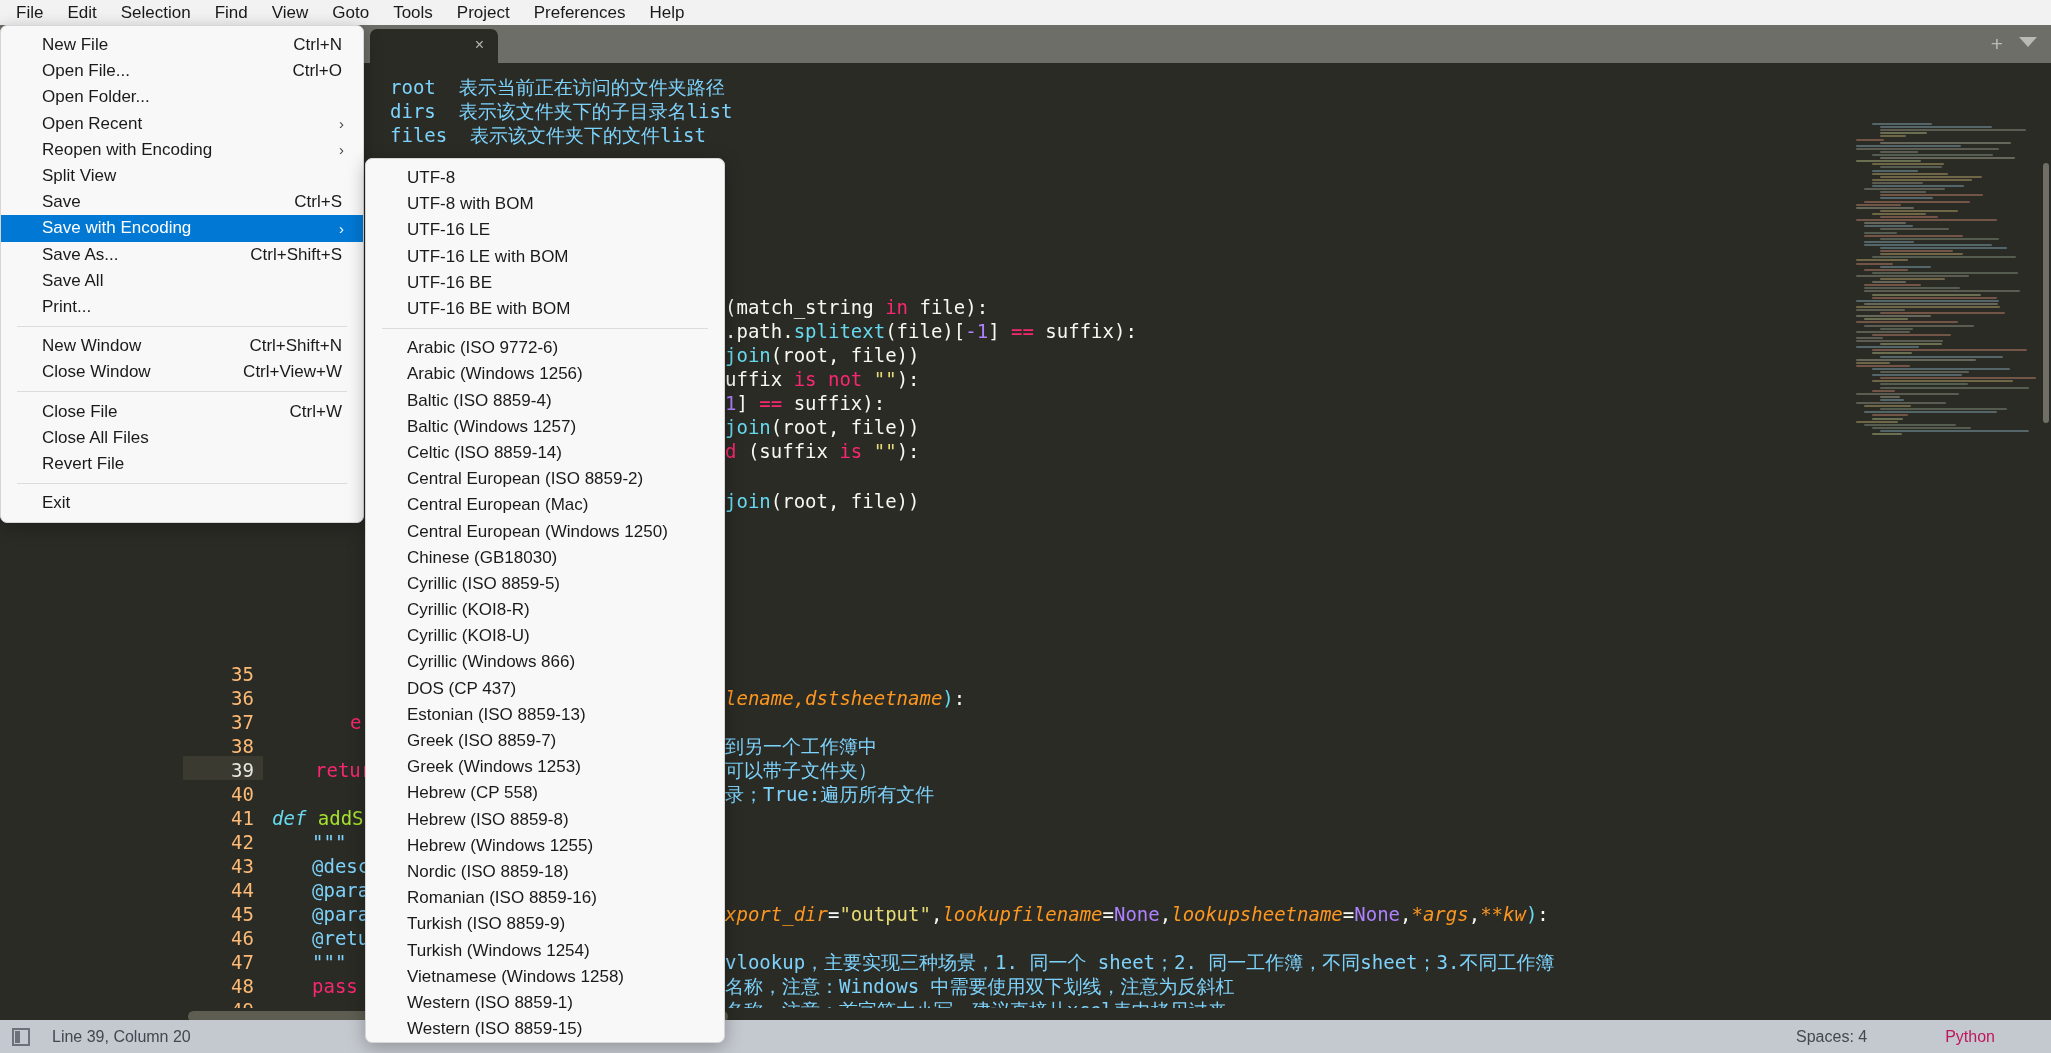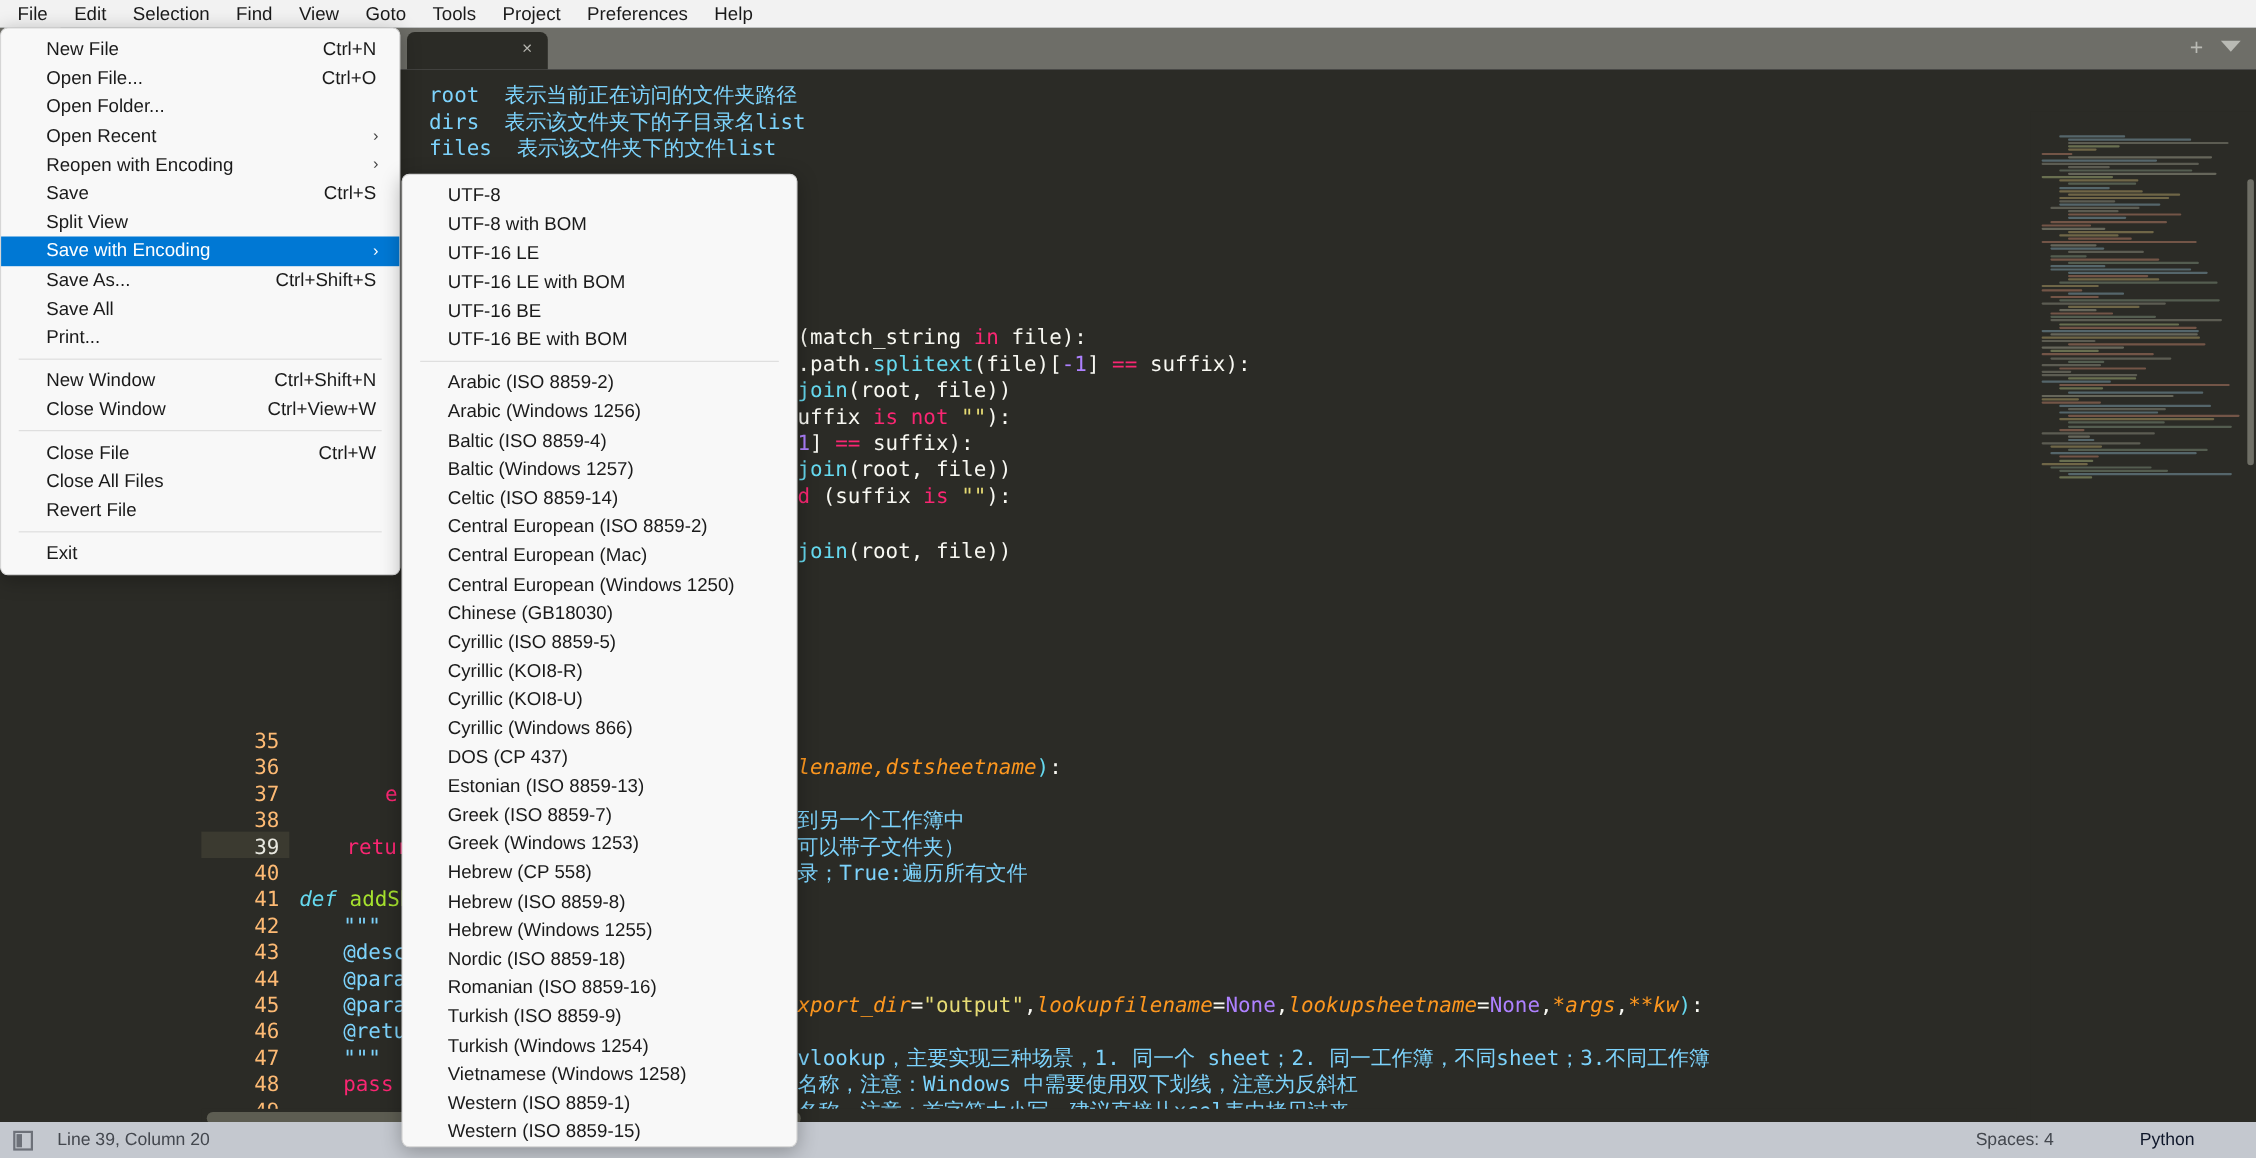--- a/index.html
+++ b/index.html
@@ -189,21 +189,21 @@
     position: relative;
   }
   .sb-icon::before {
     content: ""; position: absolute;
     left: 1px; top: 1px; bottom: 1px; width: 5px;
     background: #6d7179;
   }
   .sb-pos { margin-left: 22px; font-size: 16px; color: #43474e; }
   .sb-right { margin-left: auto; display: flex; align-items: center; }
   .sb-spaces { font-size: 16px; color: #43474e; margin-right: 78px; }
-  .sb-lang { font-size: 16px; color: #0f172a; margin-right: 56px; }
+  .sb-lang { font-size: 16px; color: #be185d; margin-right: 56px; }
 
   
   .menu {
     position: absolute;
     background: #f8f8f8;
     border: 1px solid #d6d6d6;
     border-radius: 7px;
     box-shadow: 0 4px 18px rgba(0,0,0,0.28);
     padding: 6px 0;
     z-index: 60;
@@ -435,25 +435,25 @@
       </div>
       <div class="mi">
         <span>Open Recent</span>
         <span class="arrow">›</span>
       </div>
       <div class="mi">
         <span>Reopen with Encoding</span>
         <span class="arrow">›</span>
       </div>
       <div class="mi">
+        <span>Split View</span>
+      </div>
+      <div class="mi">
         <span>Save</span>
         <span class="sc">Ctrl+S</span>
-      </div>
-      <div class="mi">
-        <span>Split View</span>
       </div>
       <div class="mi sel">
         <span>Save with Encoding</span>
         <span class="arrow">›</span>
       </div>
       <div class="mi">
         <span>Save As...</span>
         <span class="sc">Ctrl+Shift+S</span>
       </div>
       <div class="mi">
@@ -489,21 +489,21 @@
     </div>
 
   <div class="menu" id="enc-menu">
       <div class="enc-mi">UTF-8</div>
       <div class="enc-mi">UTF-8 with BOM</div>
       <div class="enc-mi">UTF-16 LE</div>
       <div class="enc-mi">UTF-16 LE with BOM</div>
       <div class="enc-mi">UTF-16 BE</div>
       <div class="enc-mi">UTF-16 BE with BOM</div>
       <div class="sep"></div>
-      <div class="enc-mi">Arabic (ISO 8859-2)</div>
+      <div class="enc-mi">Arabic (ISO 9772-6)</div>
       <div class="enc-mi">Arabic (Windows 1256)</div>
       <div class="enc-mi">Baltic (ISO 8859-4)</div>
       <div class="enc-mi">Baltic (Windows 1257)</div>
       <div class="enc-mi">Celtic (ISO 8859-14)</div>
       <div class="enc-mi">Central European (ISO 8859-2)</div>
       <div class="enc-mi">Central European (Mac)</div>
       <div class="enc-mi">Central European (Windows 1250)</div>
       <div class="enc-mi">Chinese (GB18030)</div>
       <div class="enc-mi">Cyrillic (ISO 8859-5)</div>
       <div class="enc-mi">Cyrillic (KOI8-R)</div>

